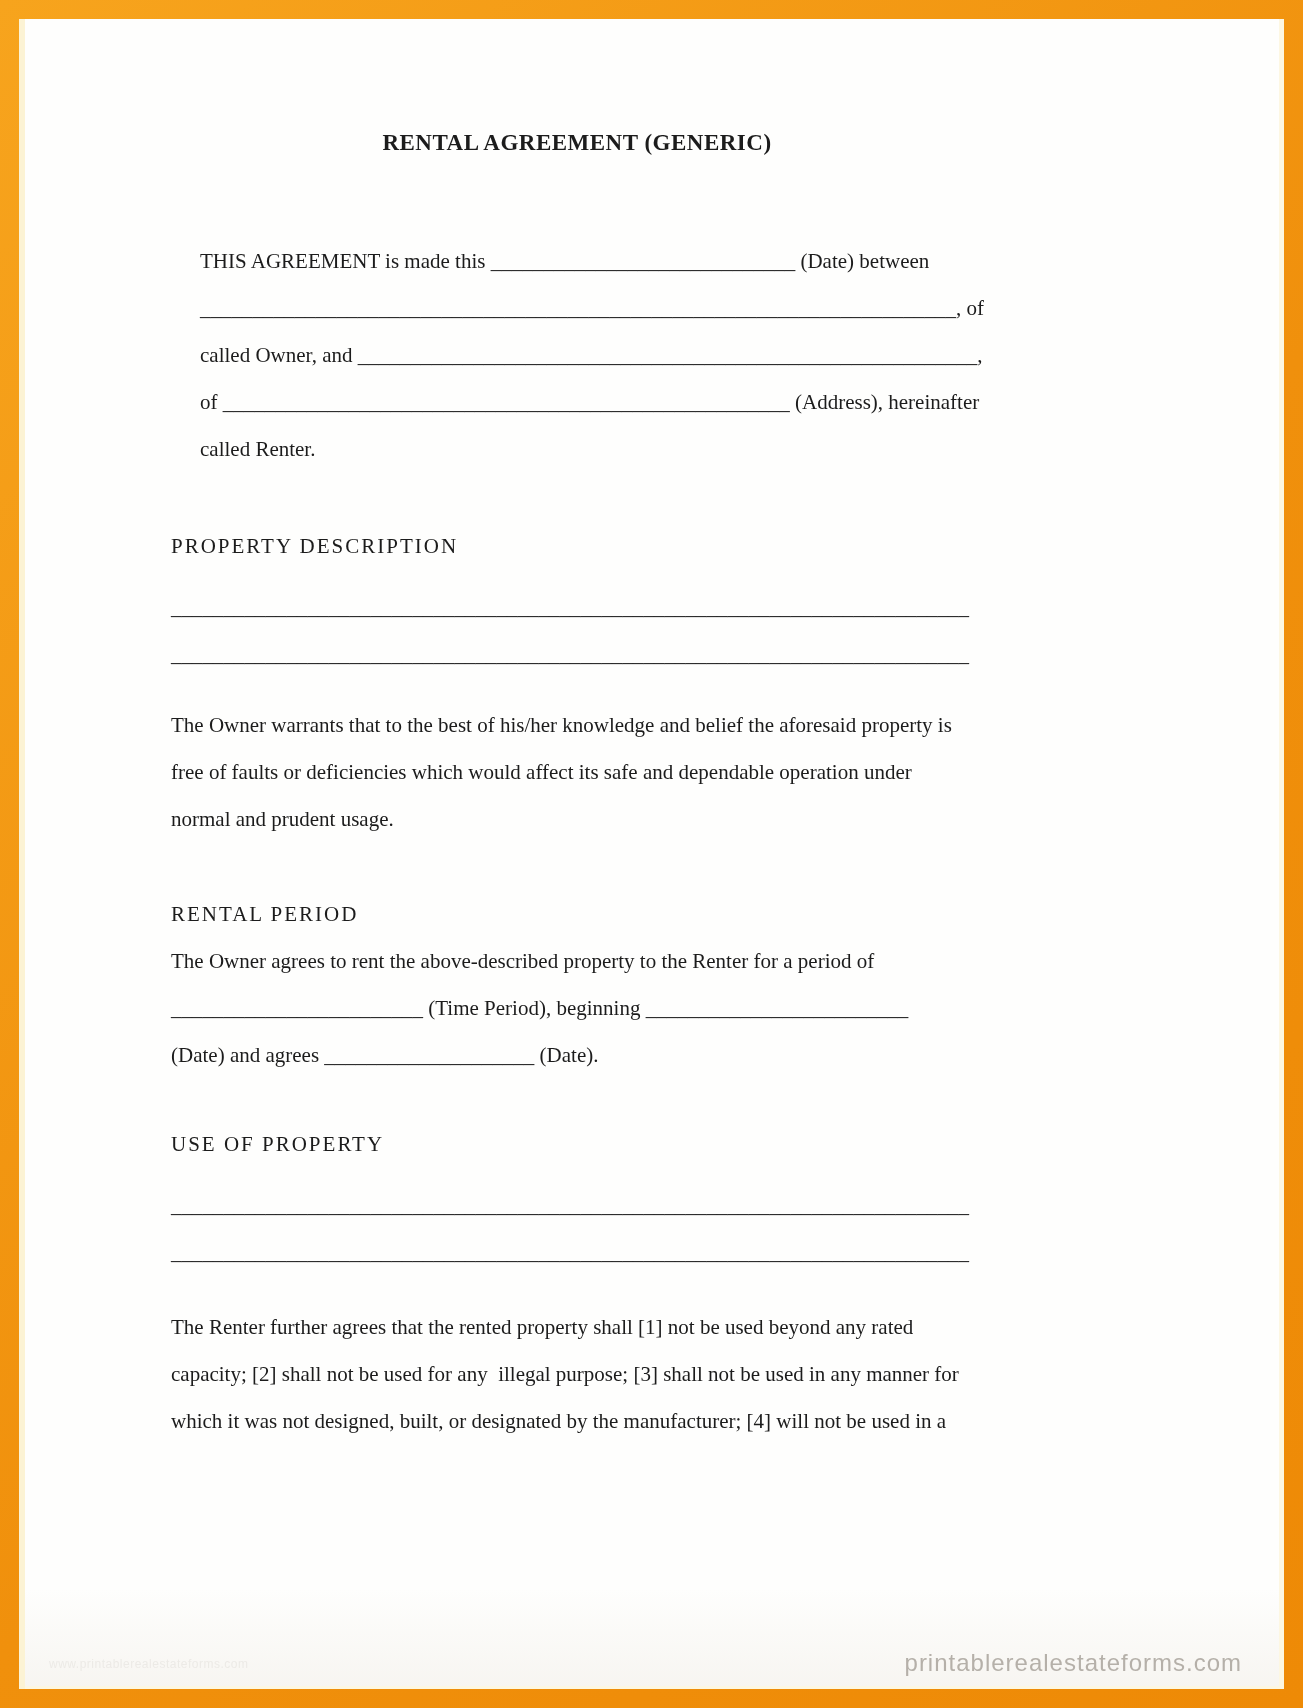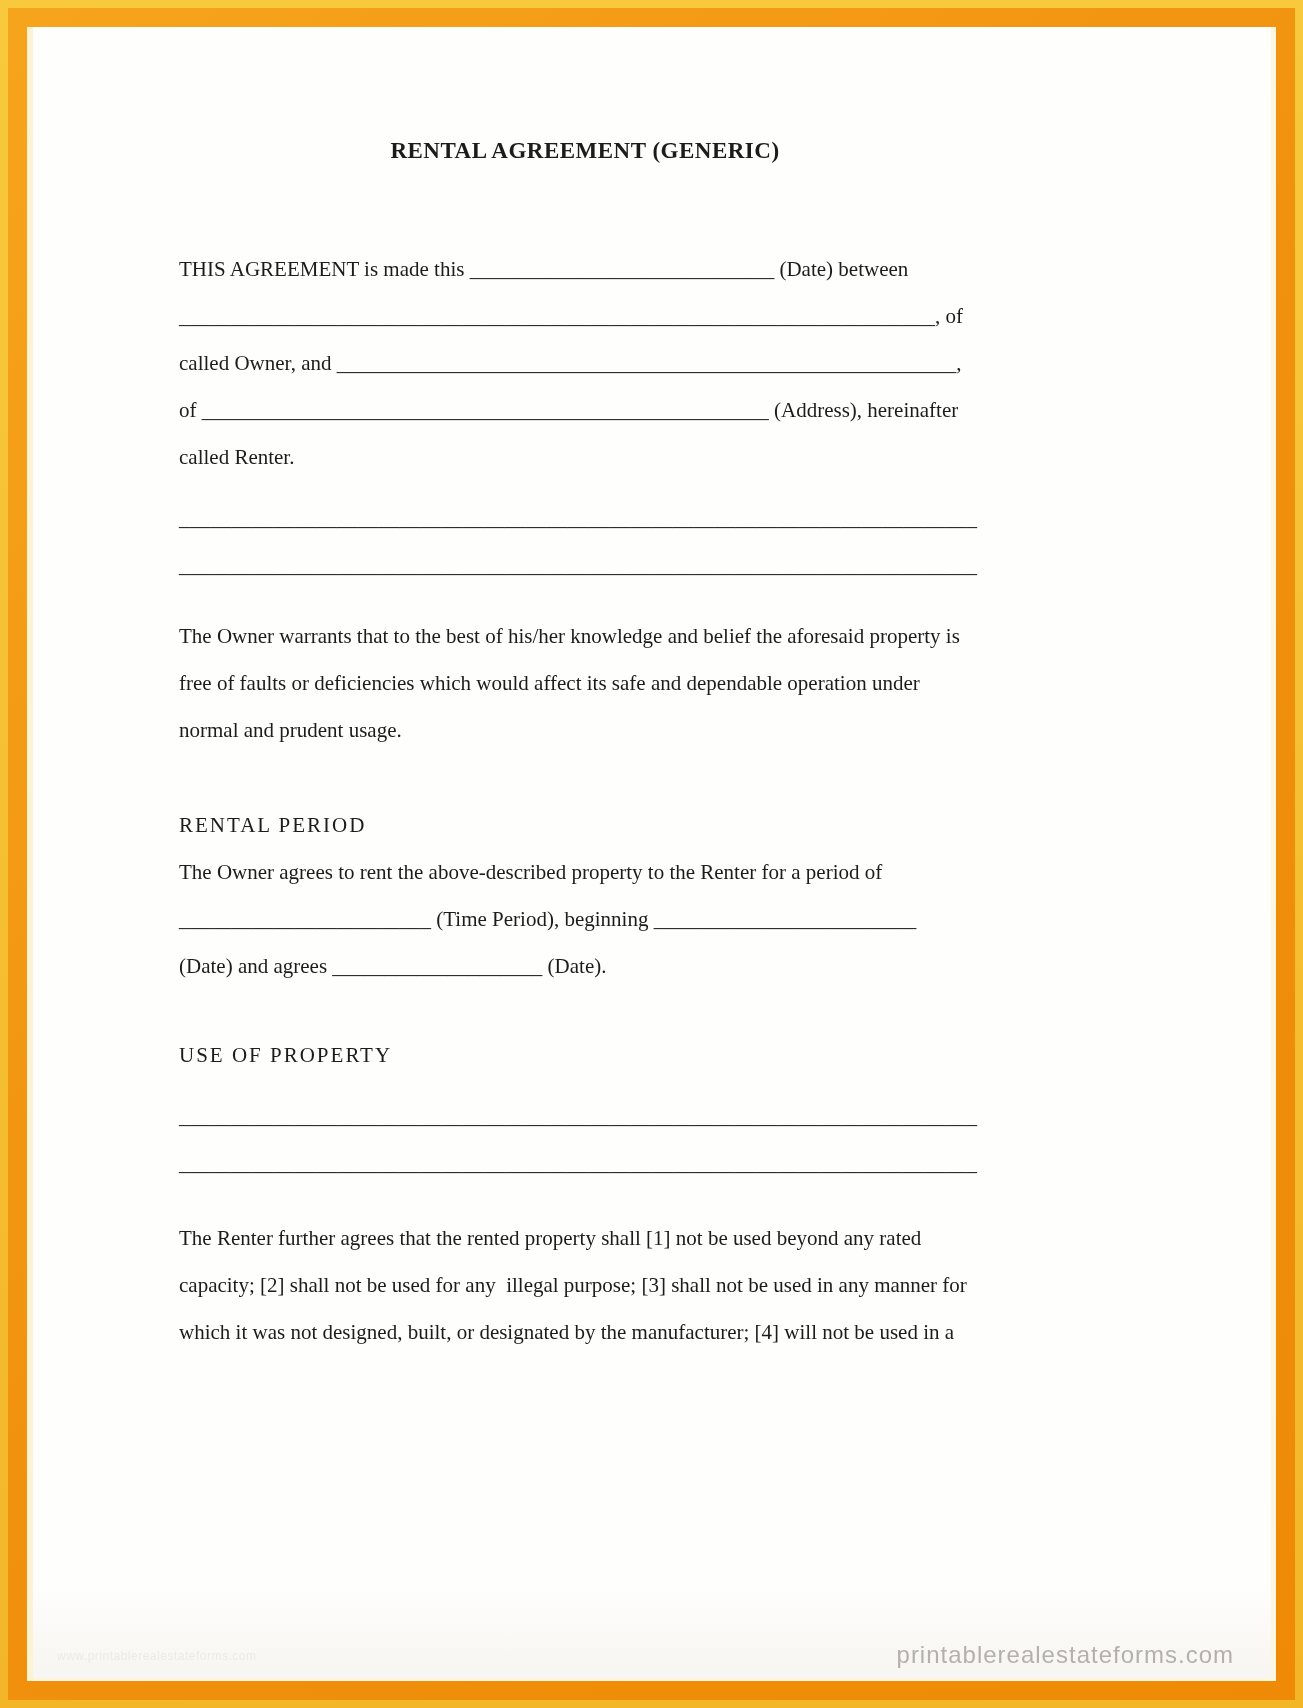--- a/index.html
+++ b/index.html
@@ -6,21 +6,21 @@
   body {
     width: 1303px; height: 1708px;
     font-family: "Liberation Serif", "DejaVu Serif", serif;
     background: #ffffff;
   }
   
   .frame-outer {
     width: 1303px; height: 1708px;
     box-sizing: border-box;
     background: linear-gradient(180deg, #f8c93c, #f3b629);
-    padding: 8px;
+    padding: 0;
   }
   .frame-orange {
     width: 100%; height: 100%;
     box-sizing: border-box;
     background: linear-gradient(135deg, #f7a41d 0%, #f0900c 55%, #ee8a06 100%);
     padding: 19px;
   }
   .page {
     position: relative;
     width: 100%; height: 100%;
@@ -41,21 +41,21 @@
     text-align: center;
     font-weight: bold;
     font-size: 23px;
     letter-spacing: 0.5px;
     white-space: pre;
   }
   .section-heading {
     letter-spacing: 2px;
     white-space: pre;
   }
-  .p1        { margin-top: 72px; }
+  .p1        { margin-top: 72px; margin-left: 29px; }
   .hd-pd     { margin-top: 50px; }
   .pd-blanks { margin-top: 14px; }
   .warranty  { margin-top: 24px; }
   .hd-rp     { margin-top: 48px; }
   .hd-uop    { margin-top: 42px; }
   .uop-blanks{ margin-top: 14px; }
   .renter-p  { margin-top: 28px; }
   .wm-right {
     position: absolute;
     right: 42px; bottom: 12px;
@@ -85,20 +85,21 @@
         <div class="doc-title">RENTAL AGREEMENT (GENERIC)</div>
 
         <div class="p1">
           <div class="line">THIS AGREEMENT is made this _____________________________ (Date) between</div>
           <div class="line">________________________________________________________________________, of</div>
           <div class="line">called Owner, and ___________________________________________________________,</div>
           <div class="line">of ______________________________________________________ (Address), hereinafter</div>
           <div class="line">called Renter.</div>
         </div>
 
+        <div class="section-heading hd-pd">PROPERTY DESCRIPTION</div>
         <div class="pd-blanks">
           <div class="line">____________________________________________________________________________</div>
           <div class="line">____________________________________________________________________________</div>
         </div>
 
         <div class="warranty">
           <div class="line">The Owner warrants that to the best of his/her knowledge and belief the aforesaid property is</div>
           <div class="line">free of faults or deficiencies which would affect its safe and dependable operation under</div>
           <div class="line">normal and prudent usage.</div>
         </div>

